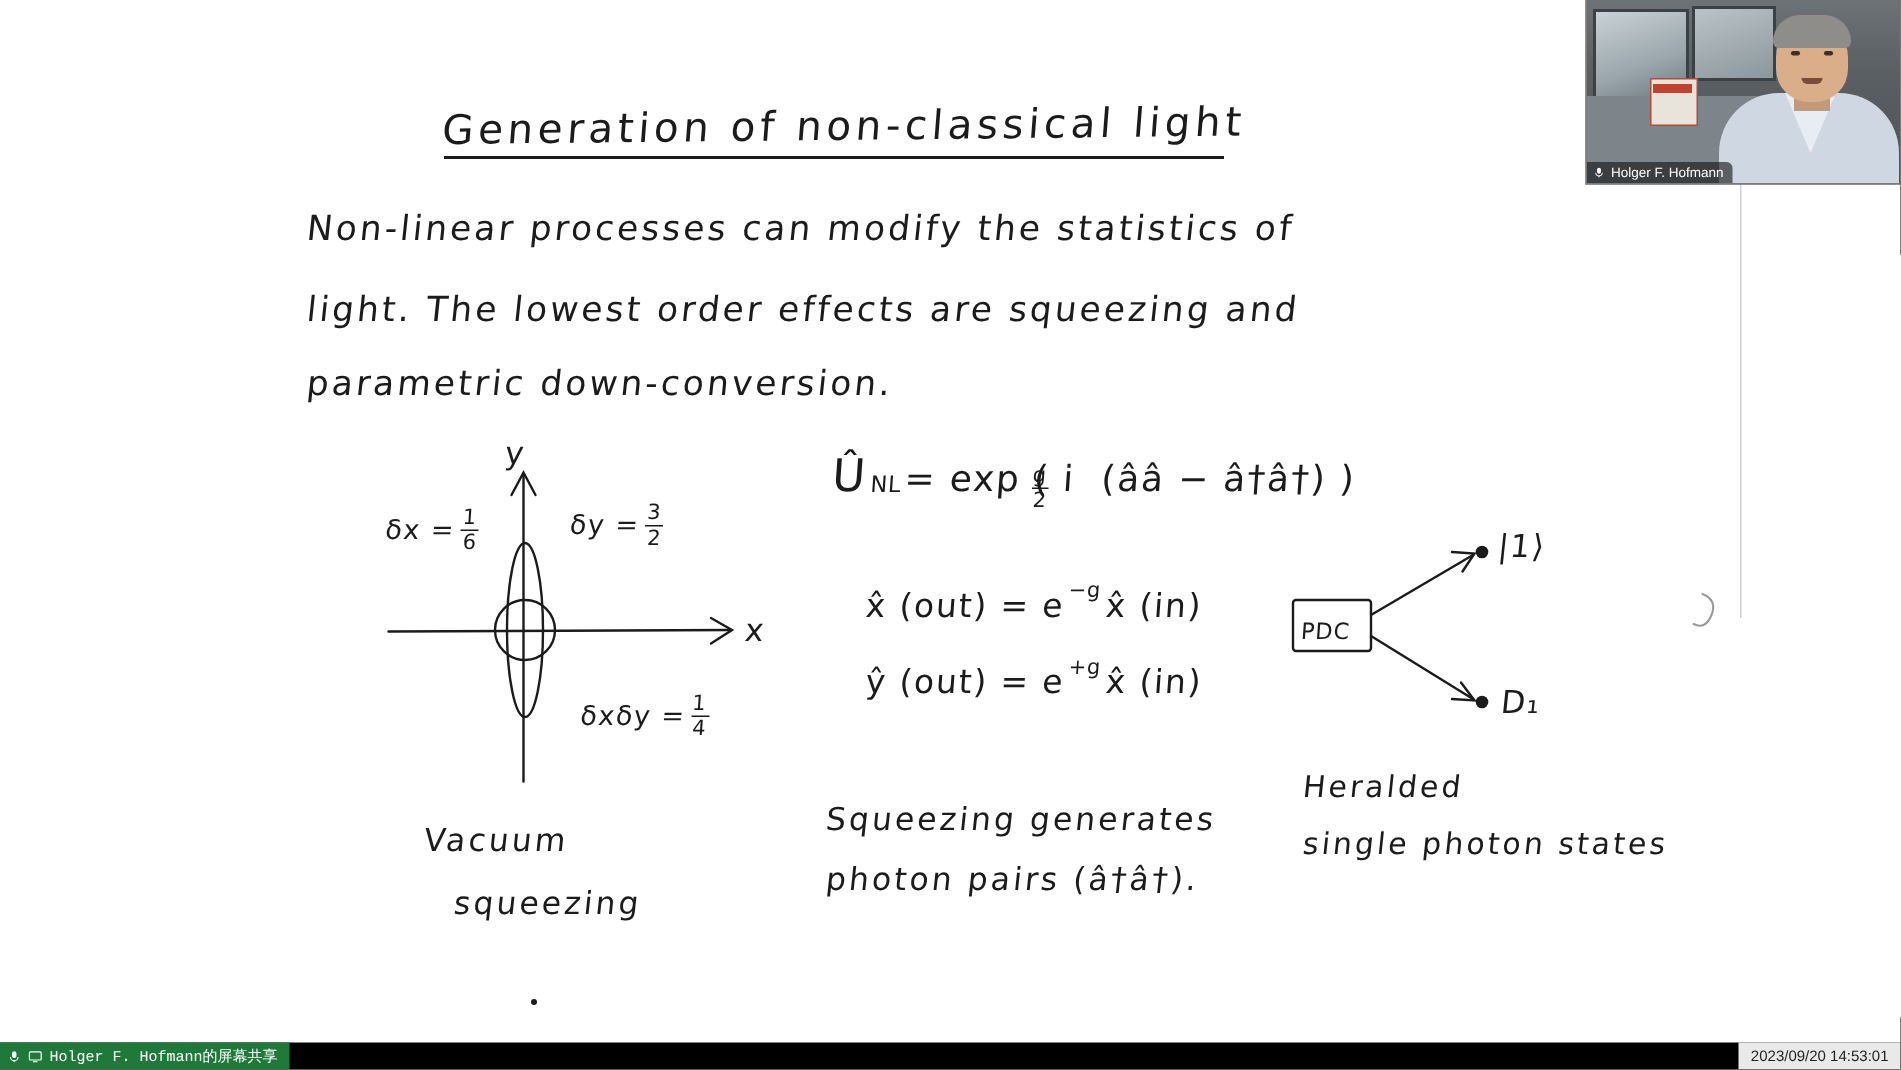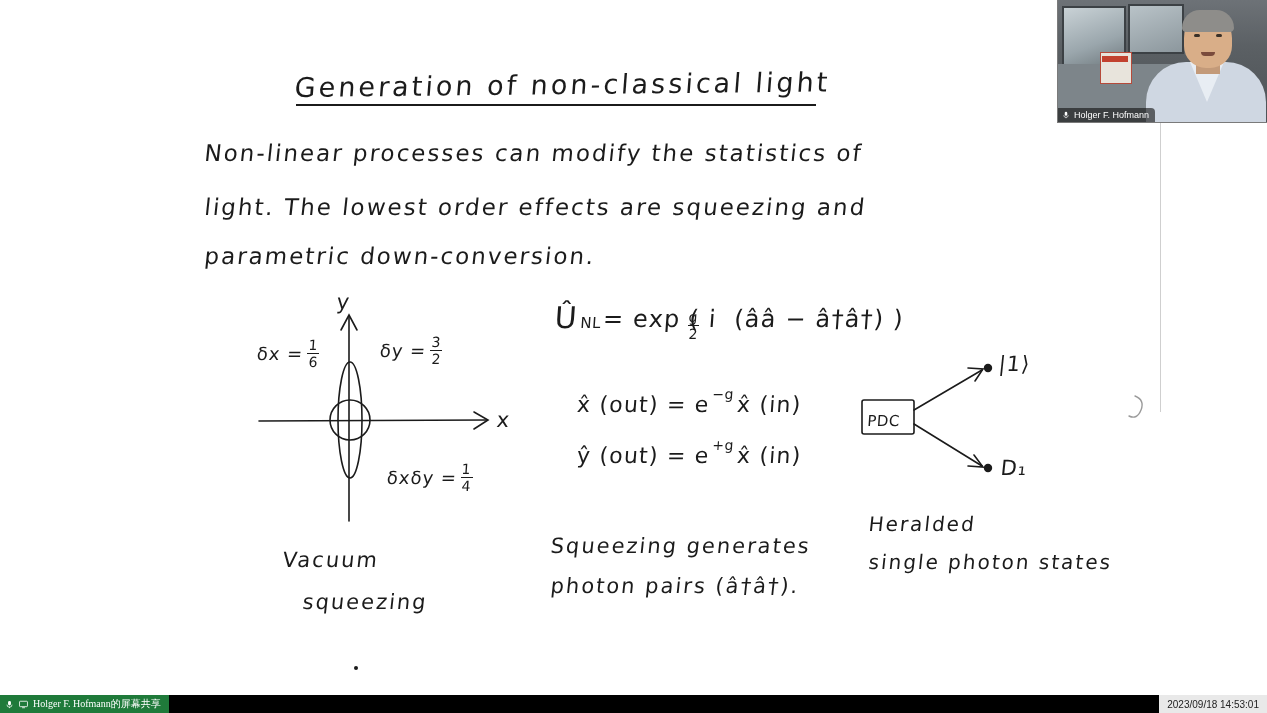--- a/index.html
+++ b/index.html
@@ -217,21 +217,21 @@
     left: 0;
     top: 0;
     height: 18px;
     display: flex;
     align-items: center;
     gap: 5px;
     padding: 0 8px 0 5px;
     background: #1f7a3a;
     color: #ffffff;
     font-size: 10px;
-    font-family: Liberation Serif, serif;
+    font-family: Liberation Mono, monospace;
     white-space: nowrap;
   }
   .share-pill .ico {
     display: inline-block;
     width: 9px;
     height: 9px;
     position: relative;
   }
   .clock-pill {
     position: absolute;
@@ -411,17 +411,17 @@
       </span>
       <span class="ico">
         <svg viewBox="0 0 10 10" width="9" height="9">
           <rect x="0.6" y="1.4" width="8.8" height="6" rx="0.8" fill="none" stroke="#ffffff" stroke-width="0.9"></rect>
           <rect x="3.4" y="8.2" width="3.2" height="0.9" fill="#ffffff"></rect>
         </svg>
       </span>
       <span>Holger F. Hofmann的屏幕共享</span>
     </div>
     <div class="clock-pill">
-      <span>2023/09/18 14:53:01</span>
+      <span>2023/09/20 14:53:01</span>
     </div>
   </div>
 
 </div>
 
 </body></html>

